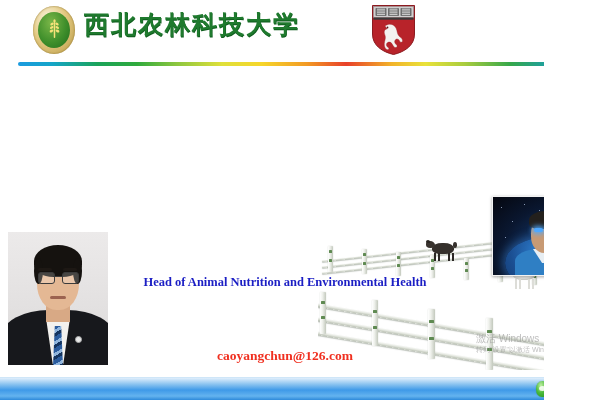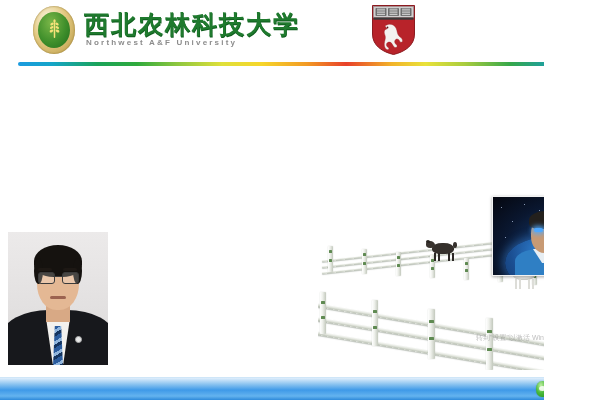--- a/index.html
+++ b/index.html
@@ -220,21 +220,20 @@
           <ellipse cx="5.5" cy="19" rx="3.8" ry="2.5" transform="rotate(-30 5.5 19)"></ellipse>
           <ellipse cx="16.5" cy="19" rx="3.8" ry="2.5" transform="rotate(30 16.5 19)"></ellipse>
           <ellipse cx="5" cy="26" rx="4" ry="2.6" transform="rotate(-28 5 26)"></ellipse>
           <ellipse cx="17" cy="26" rx="4" ry="2.6" transform="rotate(28 17 26)"></ellipse>
           <ellipse cx="11" cy="6" rx="2.4" ry="3.6"></ellipse>
         </g>
       </svg>
     </div>
 
     <div id="nwafu-cn">西北农林科技大学</div>
-    <div id="nwafu-en">Northwest A&amp;F University</div>
 
     <svg id="harvard-shield" viewBox="0 0 45 52">
       <path d="M1.5 1.5 H43.5 V30 C43.5 42 33 48 22.5 50.5 C12 48 1.5 42 1.5 30 Z" fill="#b8232a" stroke="#8c1b20" stroke-width="1"></path>
       <rect x="2.5" y="2.5" width="40" height="11" fill="#cfcfcf" stroke="#9a9a9a" stroke-width="0.6"></rect>
       <g fill="#6e6e6e">
         <rect x="4.5" y="4" width="11" height="8" rx="0.8"></rect>
         <rect x="17" y="4" width="11" height="8" rx="0.8"></rect>
         <rect x="29.5" y="4" width="11" height="8" rx="0.8"></rect>
       </g>
       <g stroke="#ffffff" stroke-width="0.7" fill="none">
@@ -357,21 +356,23 @@
     <div class="p-brow p-browL"></div>
     <div class="p-brow p-browR"></div>
     <div class="p-glass p-glassL"></div>
     <div class="p-glass p-glassR"></div>
     <div class="p-bridge"></div>
     <div class="p-mouth"></div>
     <div class="p-pin"></div>
   </div>
 
   <div id="author-block">
-  </div>
+    <div>Head of Animal Nutrition and Environmental Health</div>
+  </div>
+  <div id="email">caoyangchun@126.com</div>
 
   <div id="video-window">
     <div class="v-space"></div>
     <div class="v-star" style="left:8px;top:10px;"></div>
     <div class="v-star" style="left:19px;top:24px;"></div>
     <div class="v-star" style="left:31px;top:7px;"></div>
     <div class="v-star" style="left:46px;top:13px;"></div>
     <div class="v-star" style="left:62px;top:5px;"></div>
     <div class="v-star" style="left:77px;top:18px;"></div>
     <div class="v-star" style="left:90px;top:9px;"></div>
@@ -381,20 +382,21 @@
     <div class="v-earth"></div>
     <div class="v-person-body"></div>
     <div class="v-person-collar"></div>
     <div class="v-head"></div>
     <div class="v-hair"></div>
     <div class="v-eye v-eyeL"></div>
     <div class="v-eye v-eyeR"></div>
   </div>
 
   <div id="watermark">
+    <div id="wm1">激活 Windows</div>
     <div id="wm2">转到"设置"以激活 Windows。</div>
   </div>
 
   <div id="taskbar">
     <div id="tray-icon"></div>
   </div>
 
 </div>
 
 </body></html>

